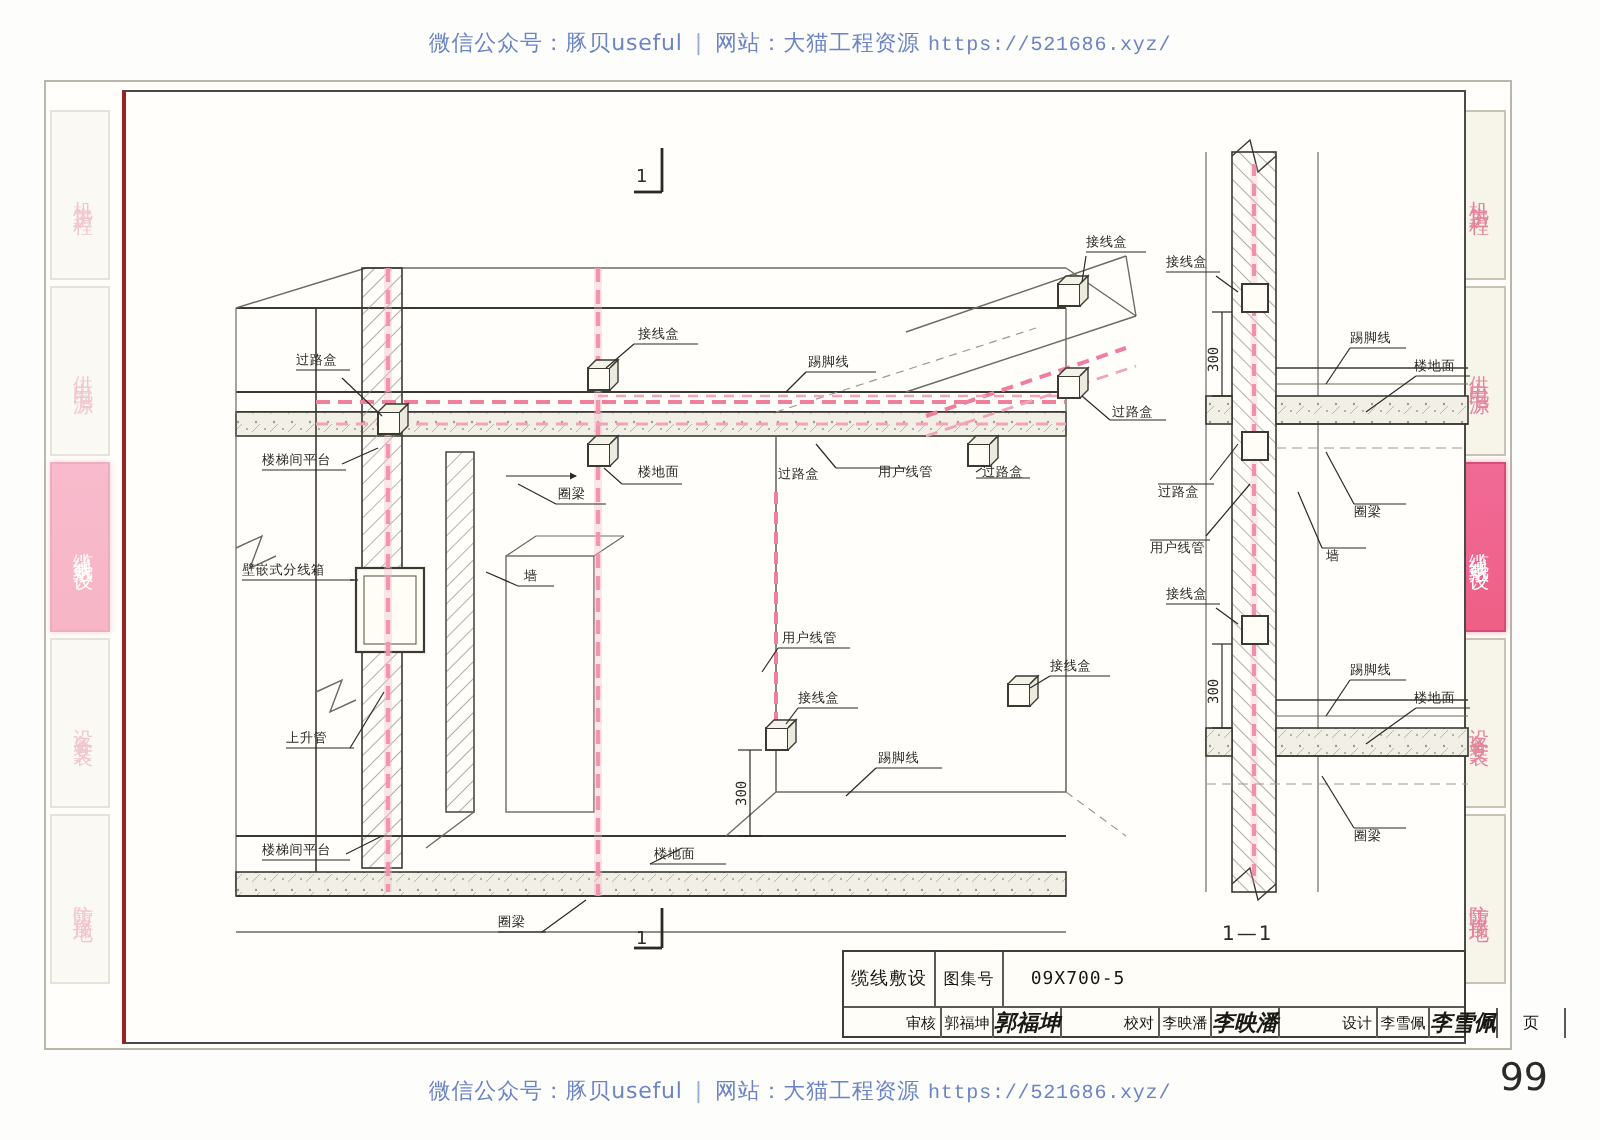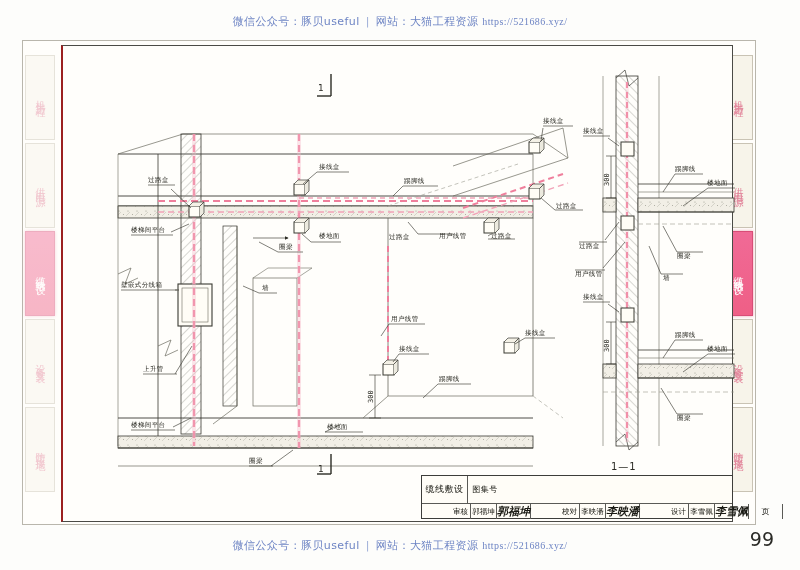--- a/index.html
+++ b/index.html
@@ -10,21 +10,21 @@
   }
   .page{position:absolute;inset:0;background:#fdfdfb;}
 
   
   .watermark{
     position:absolute;left:0;width:800px;text-align:center;
     color:#6d84c4;font-size:11px;letter-spacing:.4px;white-space:nowrap;
     font-family:"DejaVu Sans",sans-serif;
   }
   .watermark .sep{color:#9aabd6;margin:0 6px;}
-  .watermark .url{font-family:Liberation Serif, serif;font-size:10px;}
+  .watermark .url{font-family:Liberation Mono, monospace;font-size:10px;}
   #wm-top{top:14px;}
   #wm-bottom{top:538px;}
 
   
   .sheet{
     position:absolute;left:22px;top:40px;width:734px;height:485px;
     background:#fffefb;border:1px solid #b9b6ac;box-sizing:border-box;
   }
   .sheet-inner{
     position:absolute;left:38px;top:4px;width:672px;height:477px;
@@ -459,20 +459,21 @@
             <text class="seclabel" x="548" y="424">1—1</text>
           </g>
 
         </svg>
       </div>
 
       <div class="titleblock">
         <div class="tb-row top">
           <div class="tb-cell tb-cat">缆线敷设</div>
           <div class="tb-cell tb-numlabel">图集号</div>
+          <div class="tb-cell tb-num">09X700-5</div>
         </div>
         <div class="tb-row">
           <div class="tb-cell tb-lab">审核</div>
           <div class="tb-cell tb-nm">郭福坤</div>
           <div class="tb-cell tb-sig">郭福坤</div>
           <div class="tb-cell tb-lab">校对</div>
           <div class="tb-cell tb-nm">李映潘</div>
           <div class="tb-cell tb-sig">李映潘</div>
           <div class="tb-cell tb-lab">设计</div>
           <div class="tb-cell tb-nm">李雪佩</div>

